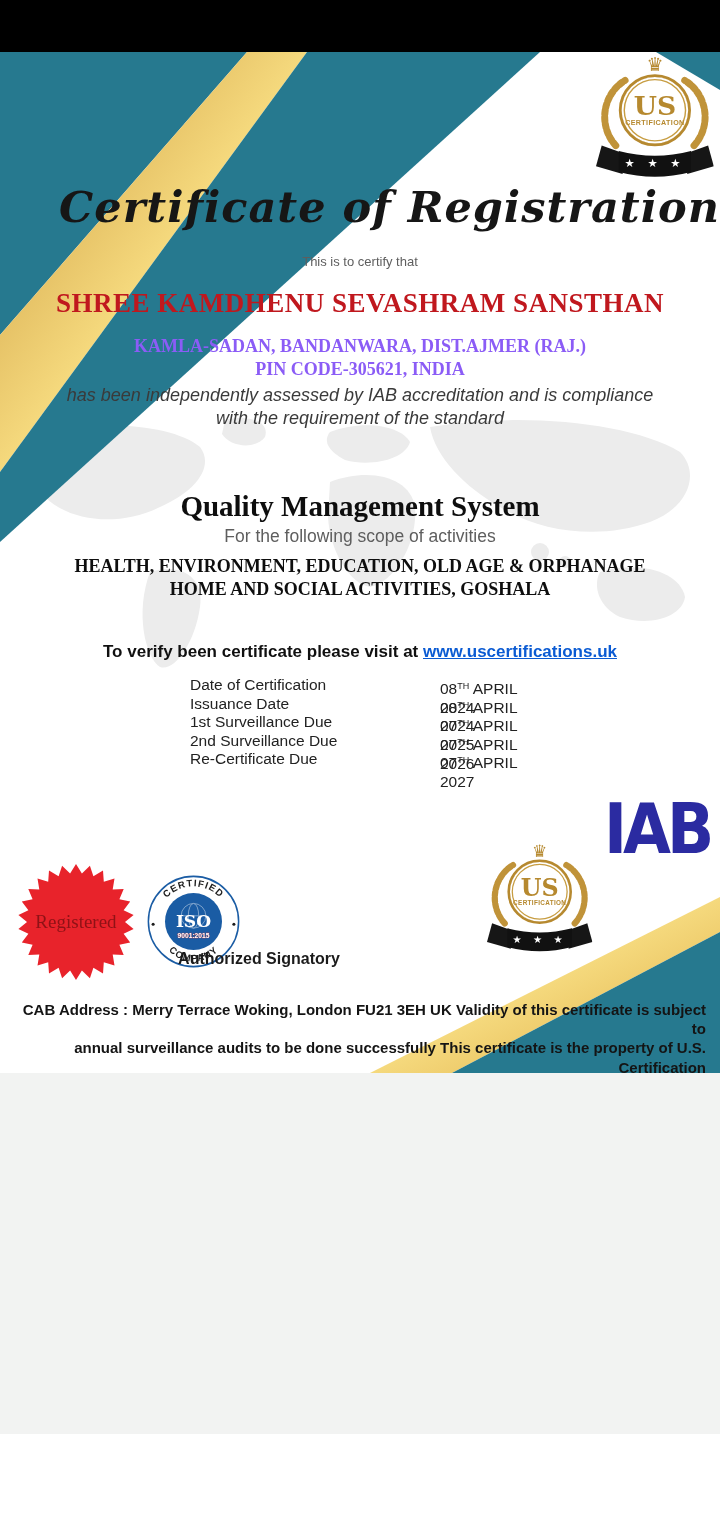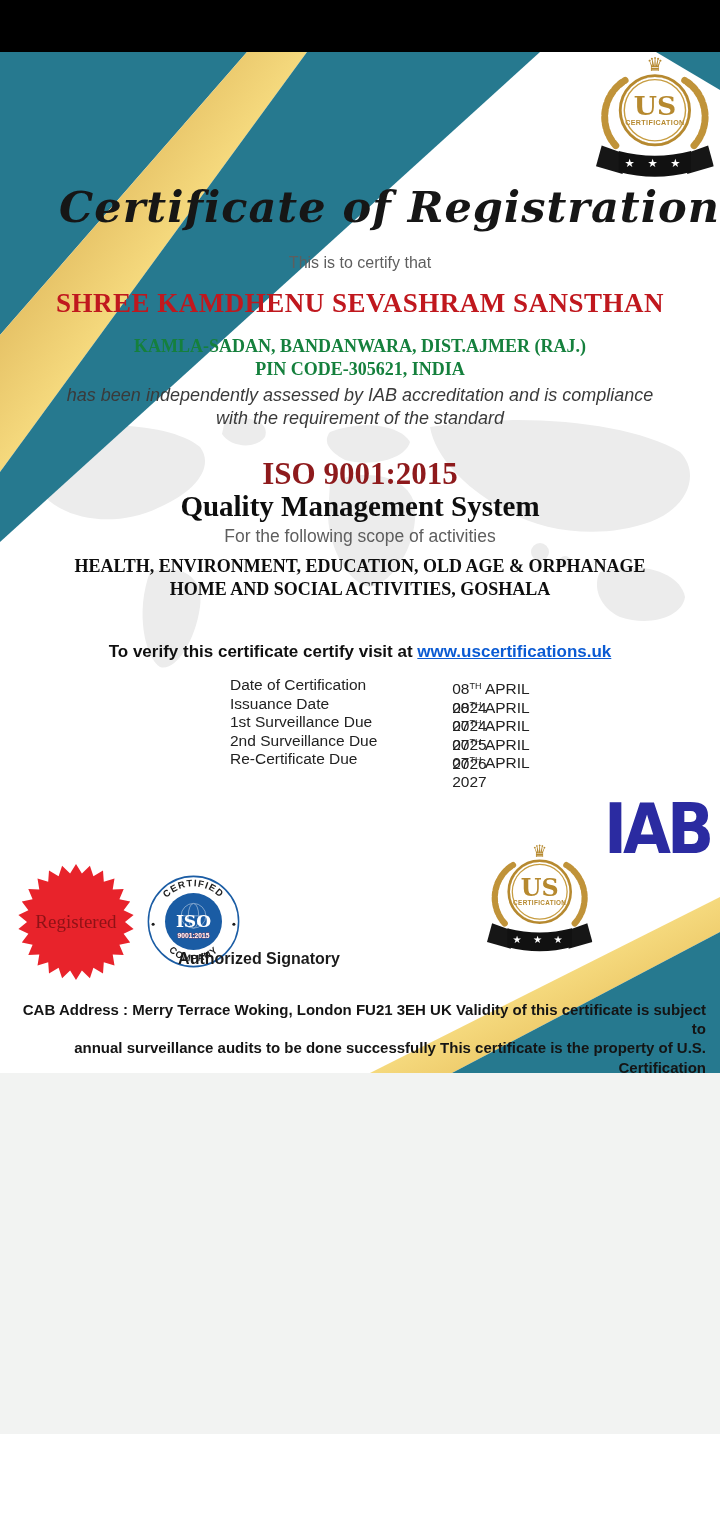--- a/index.html
+++ b/index.html
@@ -15,38 +15,38 @@
 
   
   .certificate{left:0;top:52px;width:720px;height:1021px;background:#fff;overflow:hidden;}
   .deco{left:0;top:0;width:720px;height:1021px;pointer-events:none;}
   .map{left:0;top:360px;width:720px;height:400px;}
   .content{position:absolute;z-index:5;}
 
   
   .title{top:130px;font-family:"DejaVu Serif",serif;font-style:italic;font-weight:bold;
          font-size:43px;color:#161616;letter-spacing:1px;left:45px;right:0;text-align:center;margin-left:14px;}
-  .certify{top:202px;font-size:16px;color:#5e5e5e;}
+  .certify{top:202px;font-size:13px;color:#5e5e5e;}
   .company{top:236px;font-family:"Liberation Serif",serif;font-weight:bold;font-size:27px;
            color:#c0181e;letter-spacing:.5px;}
   .address{top:283px;font-family:"Liberation Serif",serif;font-weight:600;font-size:18px;
-           color:#15803d;line-height:22.5px;}
+           color:#8b5cf6;line-height:22.5px;}
   .assessed{top:332px;font-style:italic;font-size:18px;color:#3a3a3a;line-height:23px;}
   .standard{top:404px;font-family:"Liberation Serif",serif;font-weight:bold;font-size:31px;color:#8e1a1c;}
   .qms{top:438px;font-family:"Liberation Serif",serif;font-weight:bold;font-size:29px;color:#0e0e0e;}
   .scope-intro{top:474px;font-size:17.5px;color:#5e5e5e;}
   .scope{top:503px;font-family:"Liberation Serif",serif;font-weight:bold;font-size:18px;
          color:#0e0e0e;line-height:22.5px;}
   .certnum{top:557px;font-size:17px;color:#2a2a2a;}
   .verify{top:590px;font-size:17px;font-weight:bold;color:#101010;}
   .verify a{color:#0b5bd3;text-decoration:underline;font-weight:bold;}
 
   .dates{top:624px;left:190px;width:360px;font-size:15.5px;color:#222;}
   .d-row{display:flex;height:18.6px;line-height:18.6px;}
-  .d-label{width:263px;margin-left:40px;}
+  .d-label{width:263px;}
   .d-value sup{font-size:9px;position:relative;top:1px;vertical-align:super;text-align:right;}
 
   .auth{top:898px;left:139px;width:240px;text-align:center;font-weight:bold;font-size:16px;color:#1b1b1b;}
   .footer{top:948px;left:14px;right:14px;text-align:right;font-weight:bold;font-size:15px;
           color:#141414;line-height:19.2px;z-index:6;}
 
   
   .iab{top:736px;left:604px;font-family:"DejaVu Sans",sans-serif;font-weight:bold;font-size:62px;
        color:#2b2ba1;letter-spacing:-4px;transform:scaleY(1.12);transform-origin:top left;}
 
@@ -129,29 +129,28 @@
     <div class="abs content ctr certify">This is to certify that</div>
     <div class="abs content ctr company">SHREE KAMDHENU SEVASHRAM SANSTHAN</div>
     <div class="abs content ctr address">
       <div>KAMLA-SADAN, BANDANWARA, DIST.AJMER (RAJ.)</div>
       <div>PIN CODE-305621, INDIA</div>
     </div>
     <div class="abs content ctr assessed">
       <div>has been independently assessed by IAB accreditation and is compliance</div>
       <div>with the requirement of the standard</div>
     </div>
-    <div class="abs content ctr standard">ISO 9001:2015</div>
     <div class="abs content ctr qms">Quality Management System</div>
     <div class="abs content ctr scope">
       <div>HEALTH, ENVIRONMENT, EDUCATION, OLD AGE &amp; ORPHANAGE</div>
       <div>HOME AND SOCIAL ACTIVITIES, GOSHALA</div>
     </div>
     <div class="abs content ctr scope-intro">For the following scope of activities</div>
     <div class="abs content ctr verify">
-      <span>To verify this certificate certify visit at </span><a href="#">www.uscertifications.uk</a>
+      <span>To verify been certificate please visit at </span><a href="#">www.uscertifications.uk</a>
     </div>
 
     <div class="abs content dates">
       <div class="d-row">
         <span class="d-label">Date of Certification</span>
         <span class="d-value"><span>08</span><sup>TH</sup><span> APRIL 2024</span></span>
       </div>
       <div class="d-row">
         <span class="d-label">Issuance Date</span>
         <span class="d-value"><span>08</span><sup>TH</sup><span> APRIL 2024</span></span>

